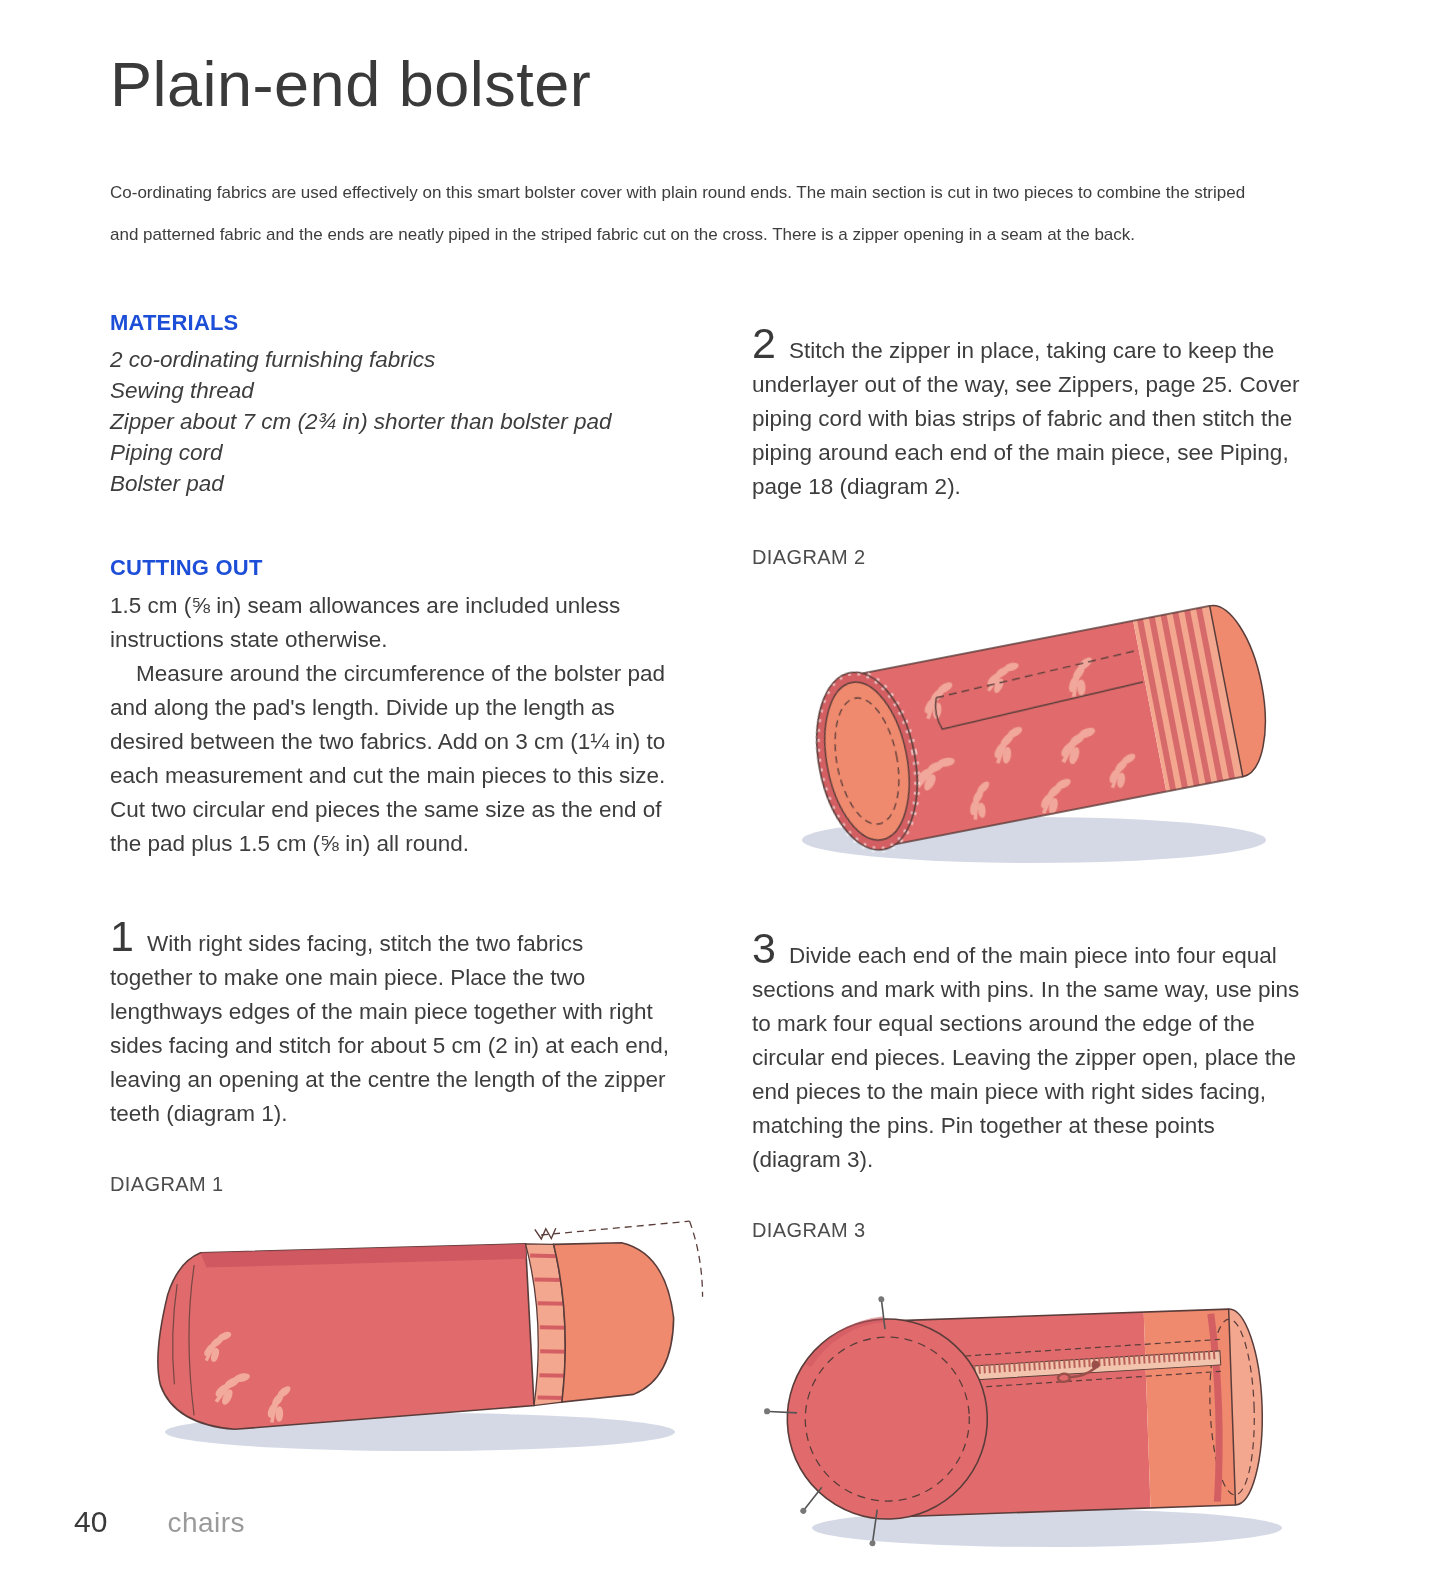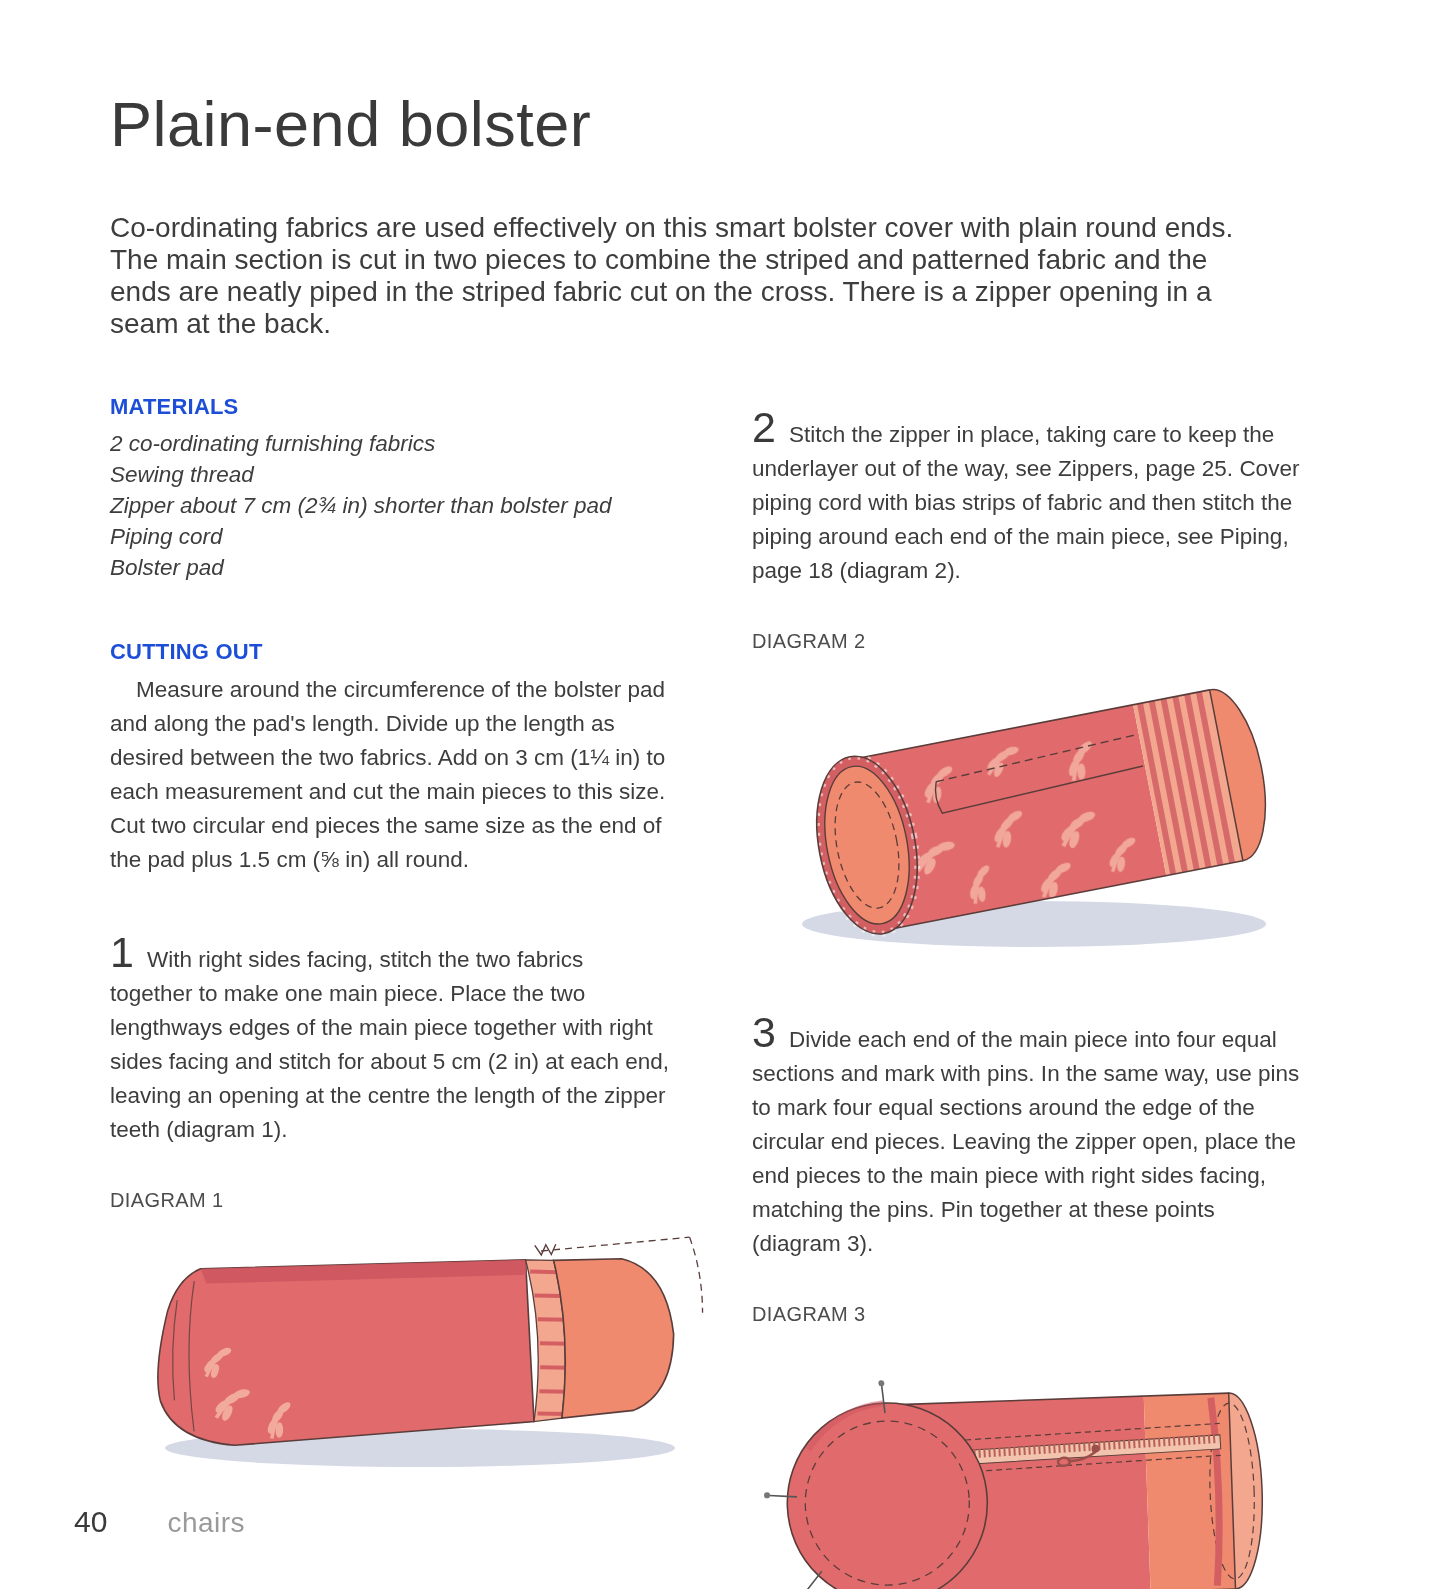--- a/index.html
+++ b/index.html
@@ -18,25 +18,25 @@
   *{box-sizing:border-box;}
   html,body{margin:0;padding:0;}
   body{
     width:1445px;height:1589px;background:#ffffff;
     font-family:"Liberation Sans", sans-serif;
     color:var(--ink);
     overflow:hidden;
   }
   .page{position:relative;width:100%;height:100%;padding:0 178px 0 110px;}
   h1.title{
-    margin:0;padding-top:88px;
+    margin:0;padding-top:48px;
     font-size:63px;font-weight:300;letter-spacing:.5px;color:#3a3a3a;
   }
   .intro{
-    margin:52px 0 0 0;font-size:28px;line-height:32px;max-width:1160px;
+    margin:52px 0 0 0;font-size:17px;line-height:42px;max-width:1160px;
   }
   .columns{display:flex;gap:46px;margin-top:52px;}
   .col{flex:none;}
   .col.left{width:560px;}
   .col.right{width:551px;margin-left:36px;}
   h2.subhead{font-size:22px;font-weight:bold;margin:2px 0 8px 0;letter-spacing:.2px;color:#1d4ed8;}
   .materials-list{list-style:none;margin:2px 0 0;padding:0;font-style:italic;font-size:22.5px;line-height:31px;}
   .cutting{margin-top:56px;}
   .cutting p{margin:0;font-size:22.5px;line-height:34px;}
   .cutting p.indent{text-indent:26px;}
@@ -70,20 +70,21 @@
           <li>2 co-ordinating furnishing fabrics</li>
           <li>Sewing thread</li>
           <li>Zipper about 7 cm (2¾ in) shorter than bolster pad</li>
           <li>Piping cord</li>
           <li>Bolster pad</li>
         </ul>
       </section>
 
       <section class="cutting">
         <h2 class="subhead">CUTTING OUT</h2>
+        <p>1.5 cm (⅝ in) seam allowances are included unless instructions state otherwise.</p>
         <p class="indent">Measure around the circumference of the bolster pad and along the pad's length. Divide up the length as desired between the two fabrics. Add on 3 cm (1¼ in) to each measurement and cut the main pieces to this size. Cut two circular end pieces the same size as the end of the pad plus 1.5 cm (⅝ in) all round.</p>
       </section>
 
       <section class="step">
         <p class="step-para"><span class="step-num">1</span><span>With right sides facing, stitch the two fabrics together to make one main piece. Place the two lengthways edges of the main piece together with right sides facing and stitch for about 5 cm (2 in) at each end, leaving an opening at the centre the length of the zipper teeth (diagram 1).</span></p>
       </section>
 
       <div class="diagram">
         <div class="diagram-label">DIAGRAM 1</div>
         <svg class="illo" width="600" height="245" viewBox="0 0 600 245" aria-hidden="true">

